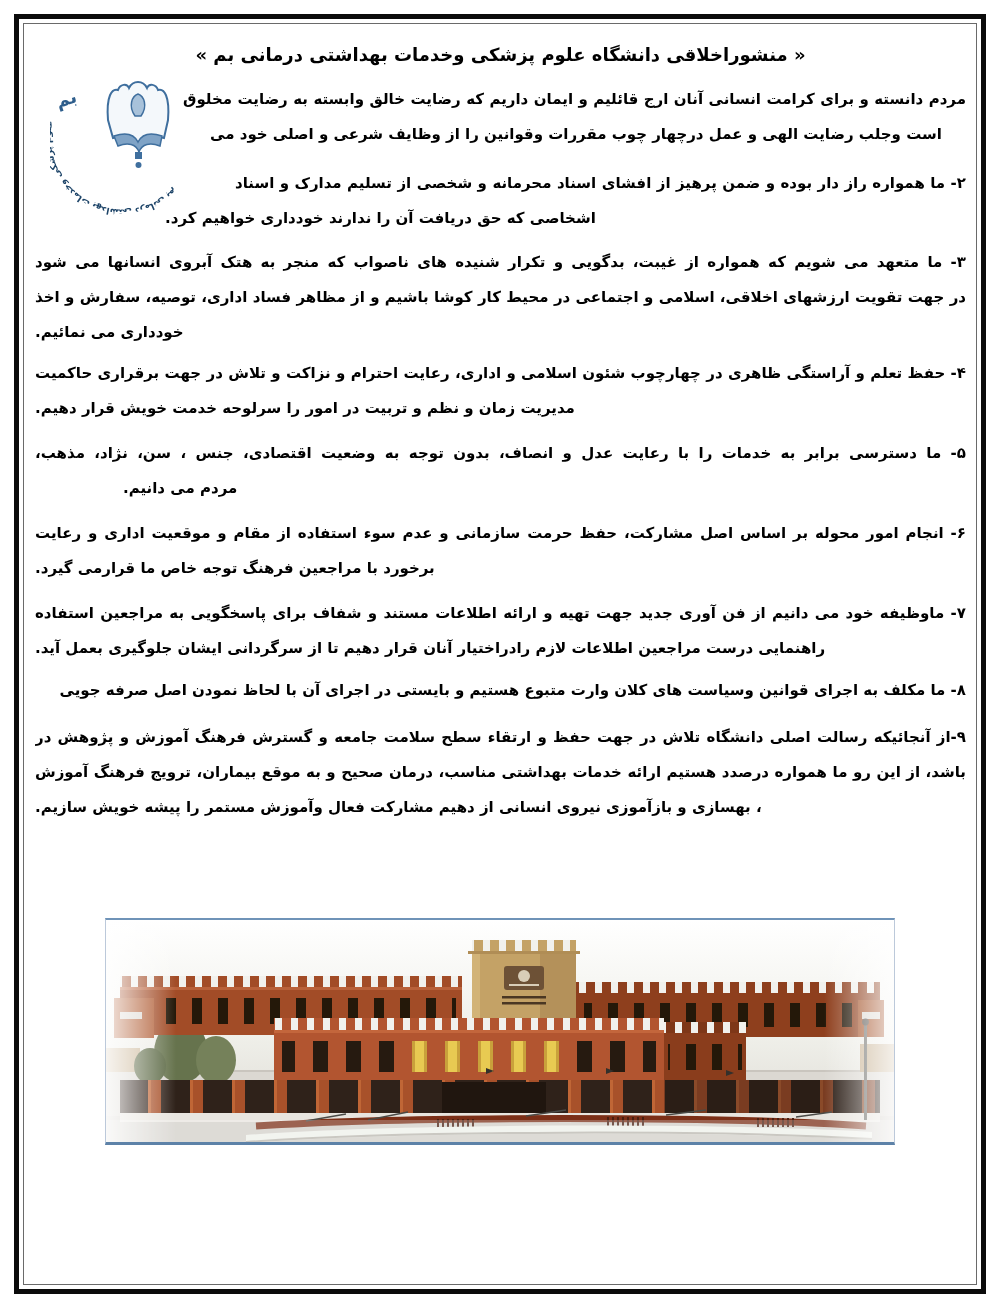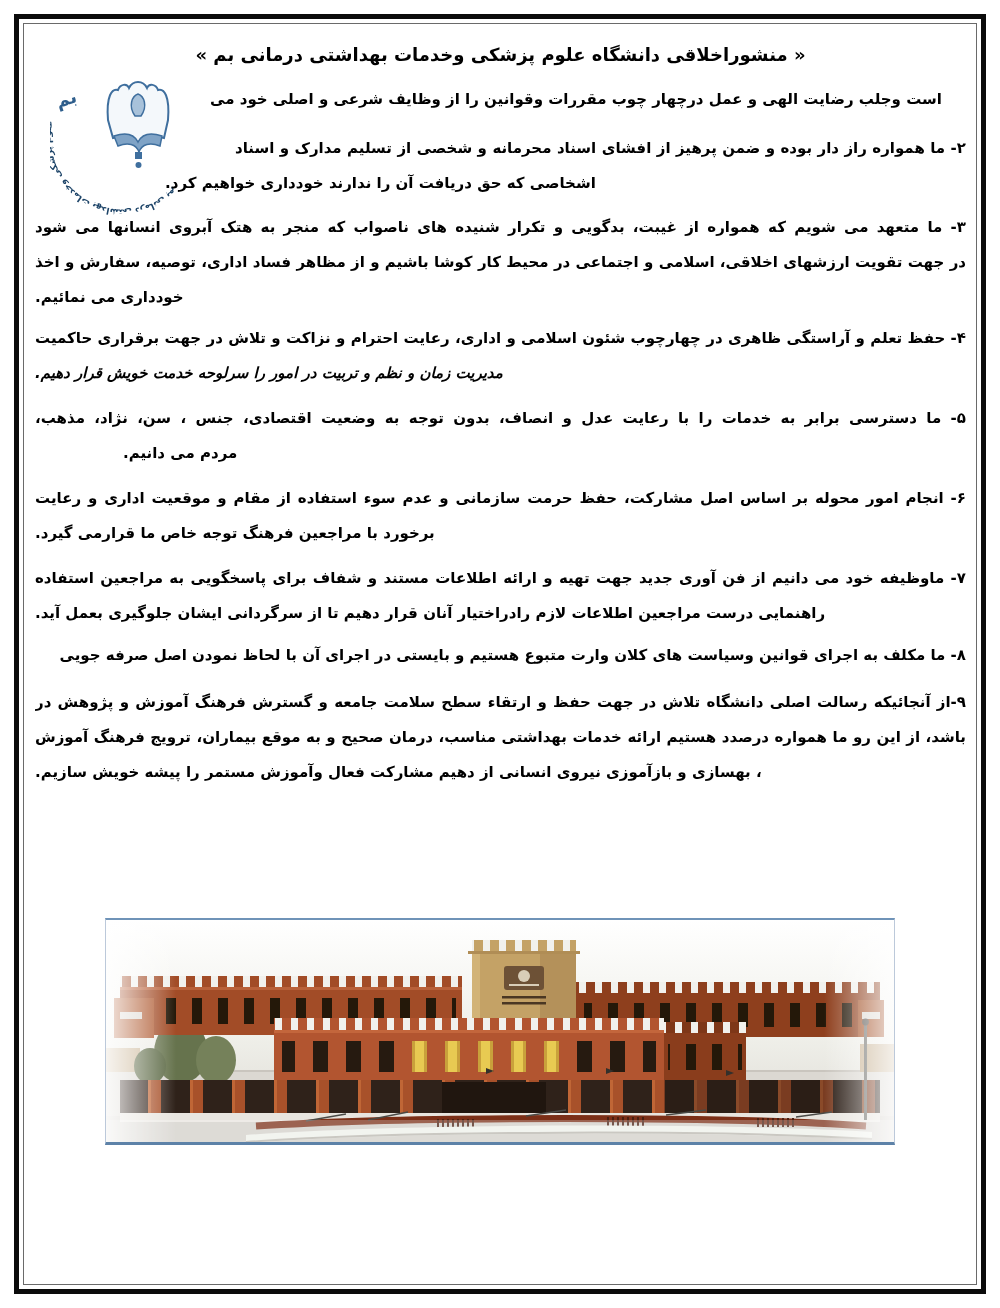--- a/index.html
+++ b/index.html
@@ -14,21 +14,21 @@
   .ln{height:35px;line-height:35px;font-size:15px;font-weight:bold;overflow:hidden;}
   .j{text-align:justify;text-align-last:justify;text-justify:inter-word;}
   .al{text-align:left;}
   .ac{text-align:left;}
   .ar{text-align:right;}
   .ml148{margin-left:0;margin-right:0;padding-left:0;margin-left:148px;}
   .ml175{margin-left:175px;}
   .ml200{margin-left:200px;}
   .ml130{margin-left:130px;}
   .ml88{margin-left:88px;}
-  .mr88{margin-right:88px;font-style:italic;}
+  .mr88{margin-right:88px;}
   .mr112{margin-right:112px;}
   .mr106{margin-right:106px;}
   .mr34{margin-right:34px;}
   .mb14{margin-bottom:14px;} .mb9{margin-bottom:9px;} .mb6{margin-bottom:6px;}
   .mb10{margin-bottom:10px;} .mb7{margin-bottom:7px;} .mb12{margin-bottom:12px;}
   .mb11{margin-bottom:11px;}
   .title-gap{margin-bottom:12px;}
   .logo{position:absolute;left:50px;top:72px;width:140px;height:150px;}
   .photo{position:absolute;left:105px;top:918px;width:790px;height:227px;
          border-top:2px solid #6f93b8;border-bottom:3px solid #5d82a8;
@@ -57,20 +57,21 @@
       <text font-size="9" font-weight="bold" fill="#1d4468">
         <textPath href="#lgArc">دانشگاه علوم پزشکی وخدمات بهداشتی درمانی بم</textPath>
       </text>
     </svg>
   </div>
 
   <div class="doc">
     <div class="title title-gap">« منشوراخلاقی دانشگاه علوم پزشکی وخدمات بهداشتی درمانی بم »</div>
 
     <div class="para mb14">
+      <div class="ln j ml148">مردم دانسته و برای کرامت انسانی آنان ارج قائلیم و ایمان داریم که رضایت خالق وابسته به رضایت مخلوق</div>
       <div class="ln al ml175">است وجلب رضایت الهی و عمل درچهار چوب مقررات وقوانین را از وظایف شرعی و اصلی خود می دانیم.</div>
     </div>
 
     <div class="para mb9">
       <div class="ln j ml200">۲- ما همواره راز دار بوده و ضمن پرهیز از افشای اسناد محرمانه و شخصی از تسلیم مدارک و اسناد به</div>
       <div class="ln ac ml130">اشخاصی که حق دریافت آن را ندارند خودداری خواهیم کرد.</div>
     </div>
 
     <div class="para mb6">
       <div class="ln j">۳- ما متعهد می شویم که همواره از غیبت، بدگویی و تکرار شنیده های ناصواب که منجر به هتک آبروی انسانها می شود جدا"خودداری نموده و</div>

